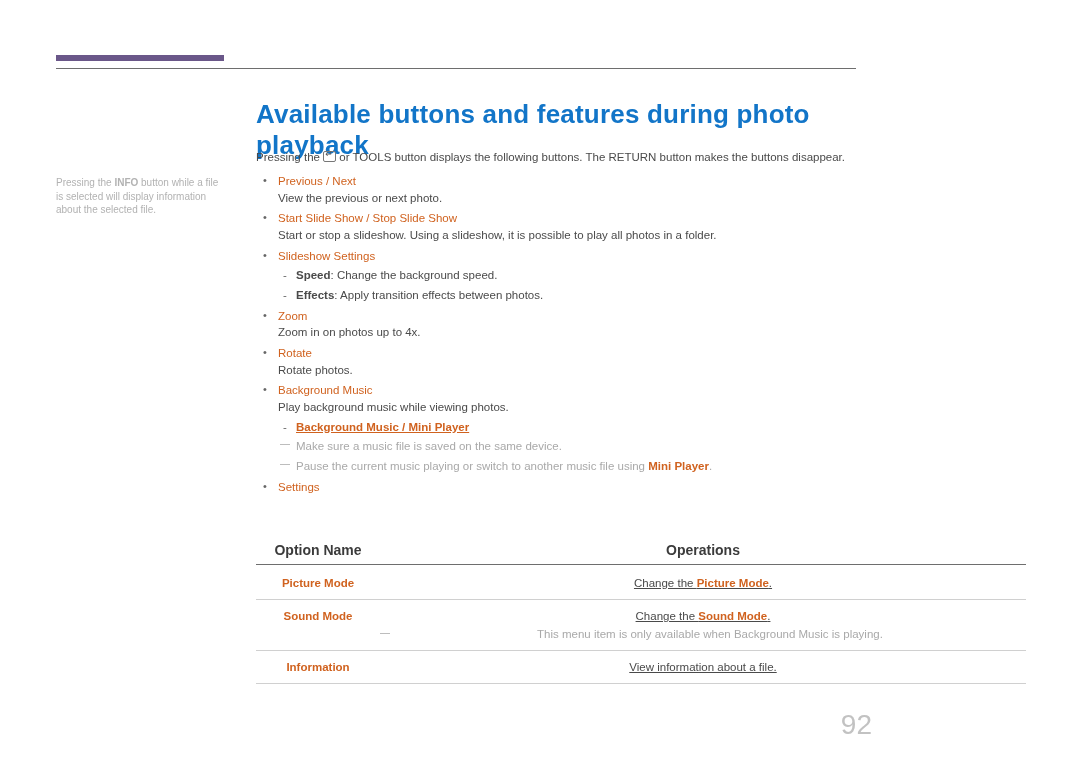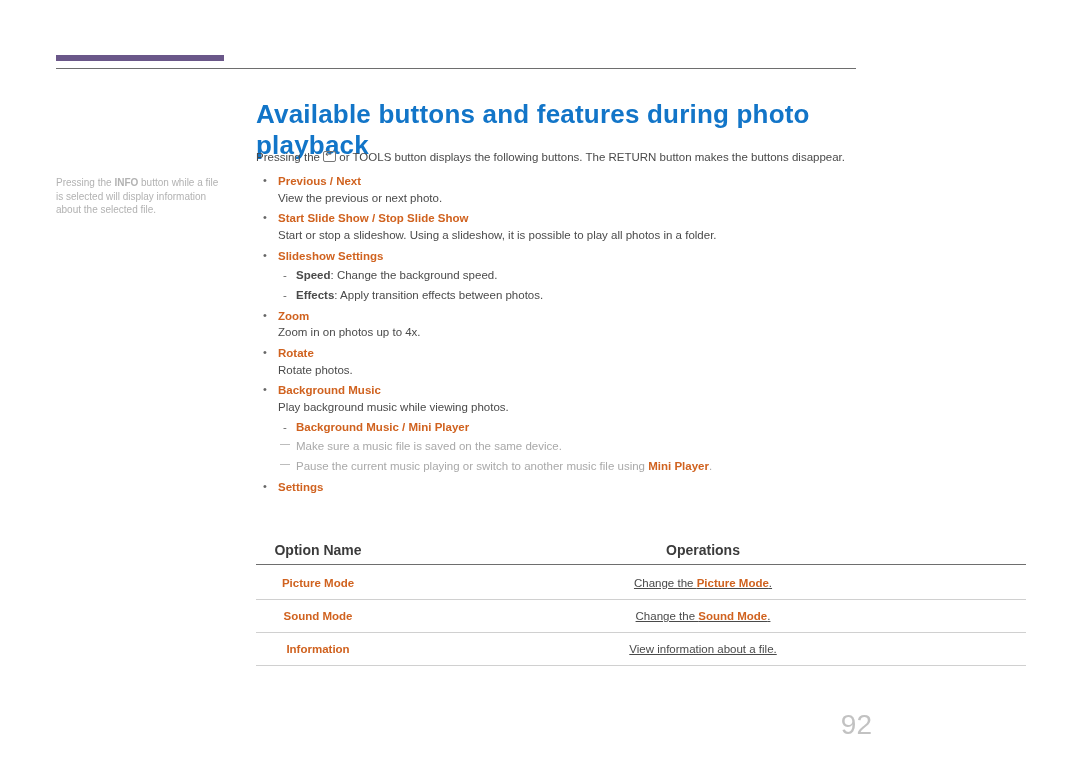--- a/index.html
+++ b/index.html
@@ -11,27 +11,27 @@
   .intro { position: absolute; left: 256px; top: 151px; font-size: 11.5px; color: #4a4a4a; }
   .intro .bold { font-weight: 400; }
   .enter-icon { display: inline-block; width: 13px; height: 11px; border: 1px solid #777; border-radius: 2px; vertical-align: -1px; position: relative; }
   .enter-icon::after { content: "↵"; position: absolute; left: 1px; top: -3px; font-size: 9px; color: #555; }
   .sidenote { position: absolute; left: 56px; top: 176px; width: 170px; font-size: 10px; line-height: 1.35; color: #b2b2b2; }
   .sidenote .b { font-weight: 700; }
   .content { position: absolute; left: 256px; top: 173px; width: 770px; }
   ul.lvl1 { list-style: none; }
   ul.lvl1 > li { position: relative; padding-left: 22px; margin-bottom: 4px; font-size: 11.5px; line-height: 1.45; }
   ul.lvl1 > li::before { content: "•"; position: absolute; left: 7px; top: 0; color: #666; font-size: 11px; }
-  .lvl1 .head { color: #d0621f; font-weight: 700; }
+  .lvl1 .head { color: #d0621f; font-weight: 400; }
   .lvl1 .desc { color: #4a4a4a; }
   ul.lvl2 { list-style: none; margin-top: 3px; }
   ul.lvl2 > li { position: relative; padding-left: 18px; margin-bottom: 3px; }
   ul.lvl2 > li::before { content: "-"; position: absolute; left: 5px; top: 0; color: #666; }
   .lvl2 .em { font-weight: 700; color: #4a4a4a; }
-  .lvl2 .hl { font-weight: 700; color: #d0621f; }
+  .lvl2 .hl { font-weight: 700; color: #d0621f; text-decoration: underline; }
   ul.note { list-style: none; margin-top: 3px; }
   ul.note > li { position: relative; padding-left: 18px; margin-bottom: 3px; color: #a9a9a9; }
   ul.note > li::before { content: "―"; position: absolute; left: 2px; top: -1px; color: #aaa; font-size: 10px; }
   .table { position: absolute; left: 256px; top: 542px; width: 770px; font-size: 11.5px; text-align: center; }
   .thead { display: flex; font-weight: 700; font-size: 14px; color: #3b3b3b; padding-bottom: 6px; }
   .col1 { width: 124px; }
   .col2 { flex: 1; }
   .trule { height: 1px; background: #6e6e6e; margin-bottom: 12px; }
   .trule-thin { height: 1px; background: #d0d0d0; margin: 10px 0; }
   .trow { display: flex; align-items: flex-start; }
@@ -133,20 +133,26 @@
       </div>
     </div>
     <div class="trule-thin"></div>
 
     <div class="trow">
       <div class="c1">Sound Mode</div>
       <div class="c2">
         <span>Change the </span><span class="hl">Sound Mode</span><span>.</span>
       </div>
     </div>
+    <div class="subnote">
+      <div class="pad"></div>
+      <div class="t">
+        <span>This menu item is only available when </span><span class="hl">Background Music</span><span> is playing.</span>
+      </div>
+    </div>
     <div class="trule-thin"></div>
 
     <div class="trow">
       <div class="c1">Information</div>
       <div class="c2">
         <span>View information about a file.</span>
       </div>
     </div>
     <div class="trule-thin"></div>
   </div>

